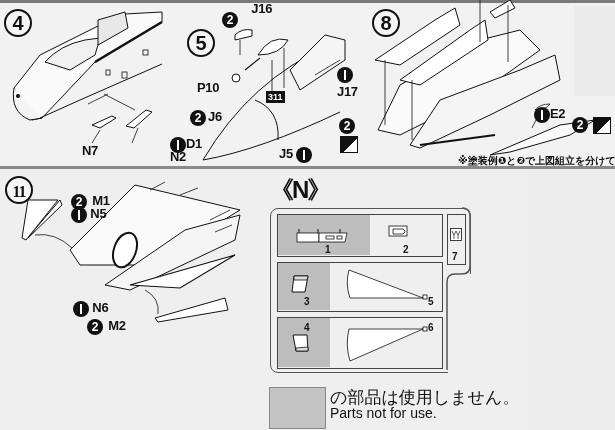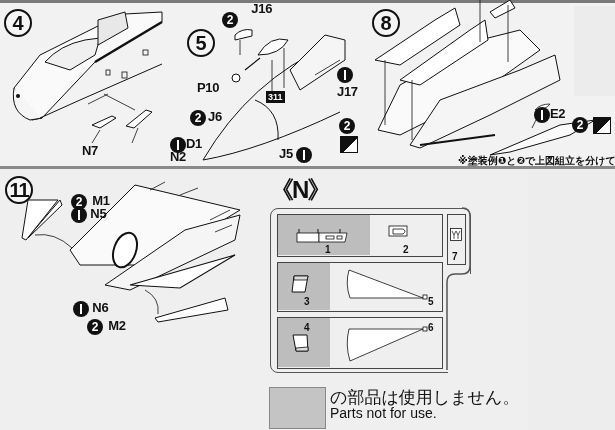--- a/index.html
+++ b/index.html
@@ -120,21 +120,21 @@
 <div class="lbl" style="left:339px;top:117px;">
   <span class="badge">2</span>
 </div>
 <div class="paint" style="left:340px;top:136px;"></div>
 <div class="note">※塗装例❶と❷で上図組立を分けてください</div>
 
 <div class="divider"></div>
 
 <div class="rightpanel"></div>
 
-<div class="stepnum" style="left:5px;top:176px;"><span style="font-size:20px;letter-spacing:-1px;">11</span></div>
+<div class="stepnum" style="left:5px;top:176px;"><span style="font-size:16px;letter-spacing:-1px;font-family:Liberation Serif, serif;">11</span></div>
 <svg style="left:0;top:170px;" width="260" height="180">
   <path d="M30,65 L60,30 L62,35 L28,68 Z" fill="#fff" stroke="#111" stroke-width="1"></path>
   <path d="M22,68 L28,30 L58,30 L26,70 Z" fill="#fff" stroke="#111" stroke-width="1"></path>
   <path d="M35,65 Q55,62 72,78" fill="none" stroke="#111" stroke-width="0.8"></path>
   <path d="M70,80 L135,15 L240,40 L150,95 L80,95 Z" fill="#fafafa" stroke="#111" stroke-width="1"></path>
   <ellipse cx="125" cy="80" rx="11" ry="18" transform="rotate(20 125 80)" fill="#fff" stroke="#111" stroke-width="2"></ellipse>
   <path d="M105,115 L185,60 L240,45 L235,70 L130,120 Z" fill="#f5f5f5" stroke="#111" stroke-width="1"></path>
   <path d="M130,115 L235,85 L180,118 Z" fill="#fff" stroke="#111" stroke-width="1.2"></path>
   <line x1="150" y1="20" x2="165" y2="12" stroke="#111" stroke-width="0.8"></line>
   <line x1="180" y1="25" x2="198" y2="18" stroke="#111" stroke-width="0.8"></line>

